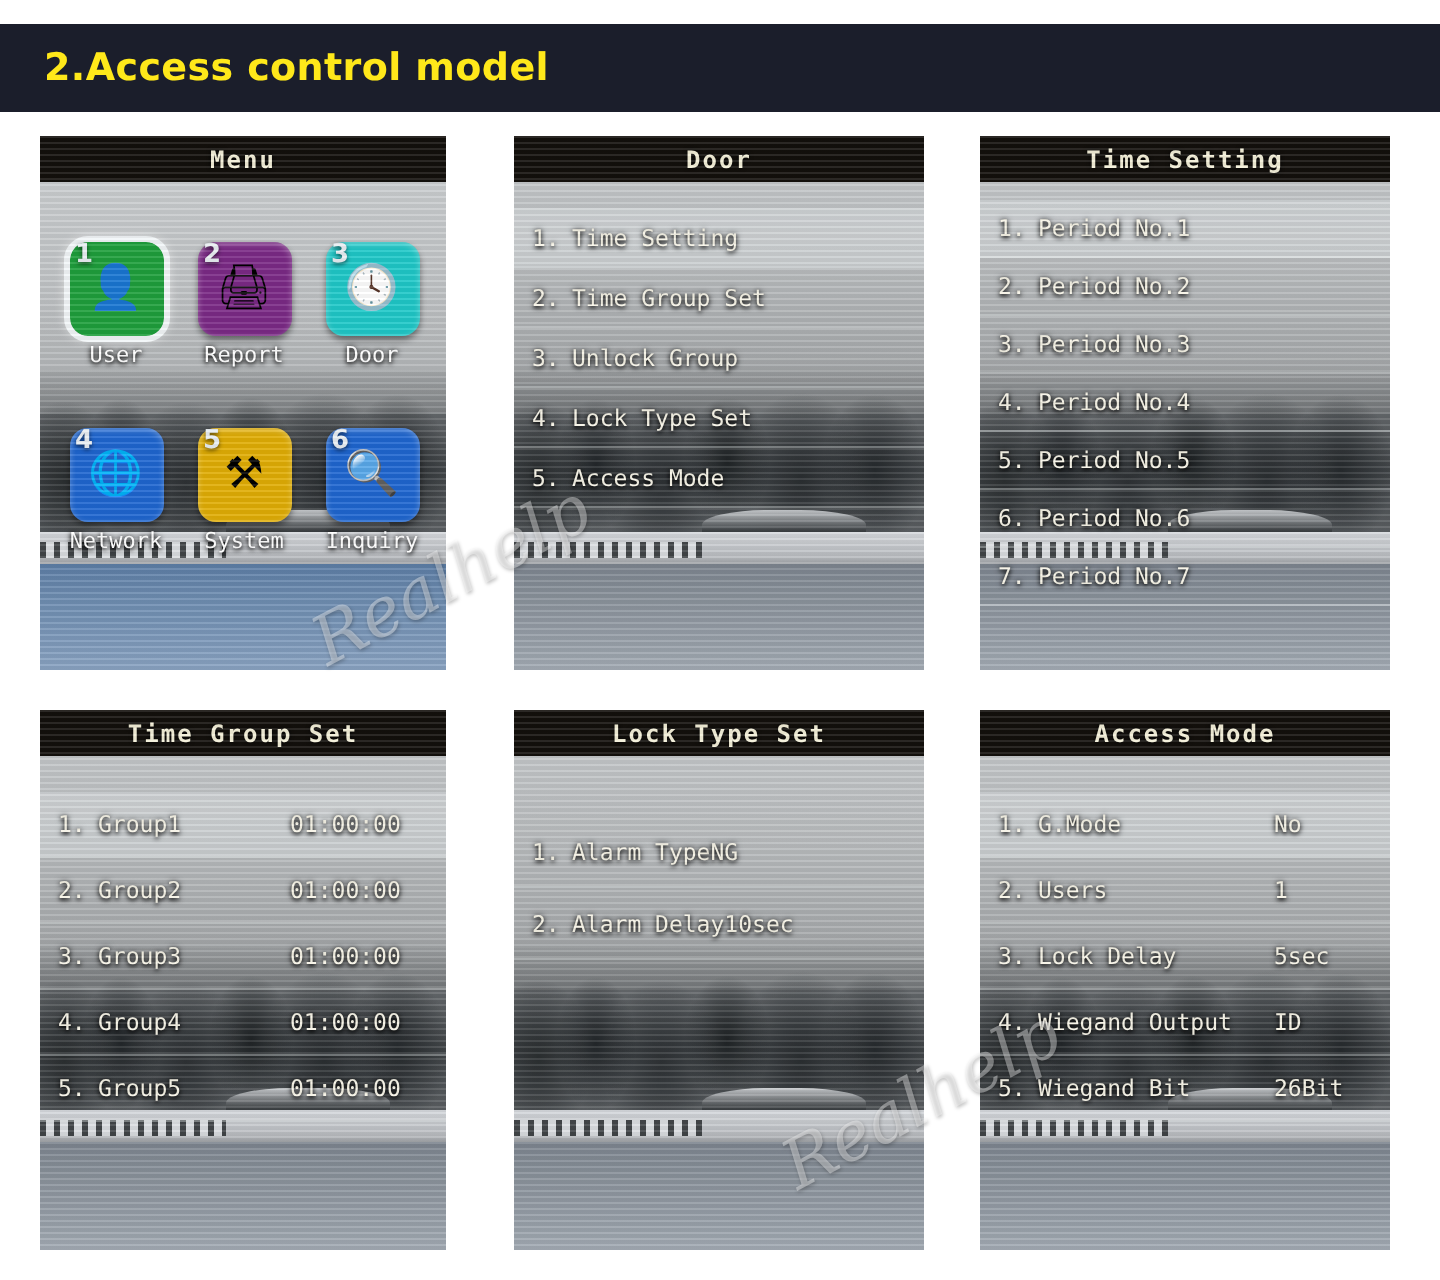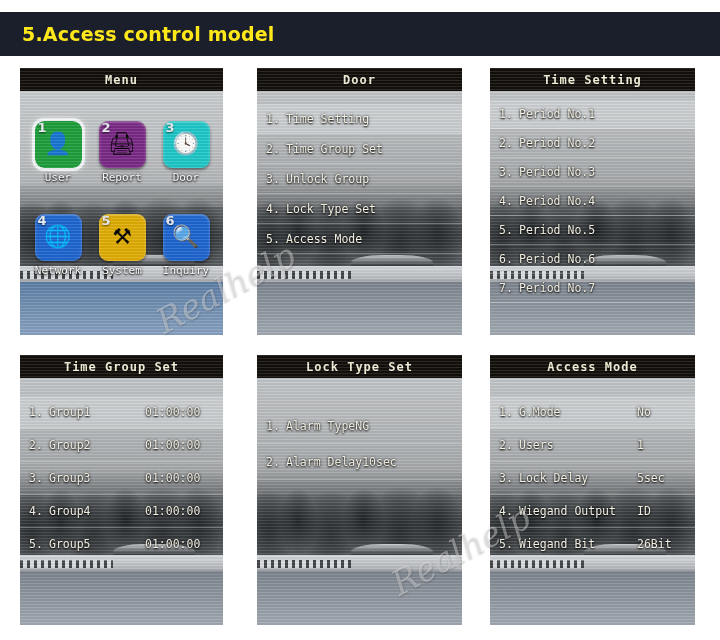--- a/index.html
+++ b/index.html
@@ -174,21 +174,21 @@
     transform:rotate(-28deg);
     pointer-events:none;white-space:nowrap;
   }
   .wm.one{left:150px;top:268px;}
   .wm.two{left:385px;top:530px;}
 </style>
 </head>
 <body>
 
 <div class="banner">
-  <div class="banner-text">5.Access control model</div>
+  <div class="banner-text">2.Access control model</div>
 </div>
 
 <div class="grid">
 
   <div class="screen r1 c1">
     <div class="photo menu">
       <div class="sky"></div>
         <div class="trees"></div>
         <div class="bridge"></div>
       <div class="shore"></div>

